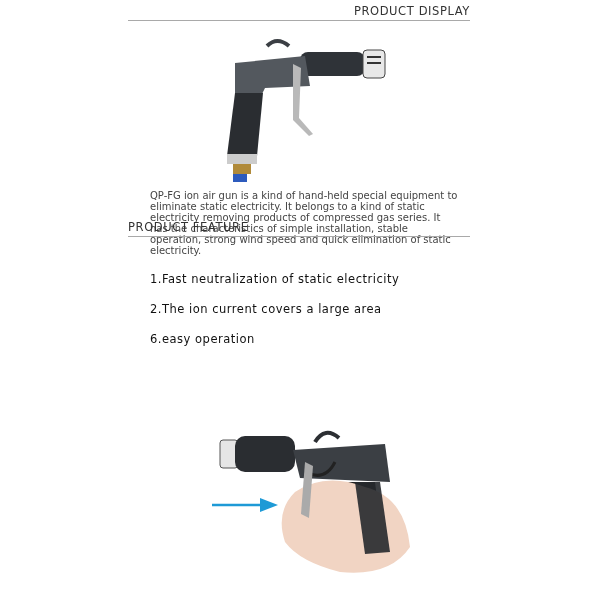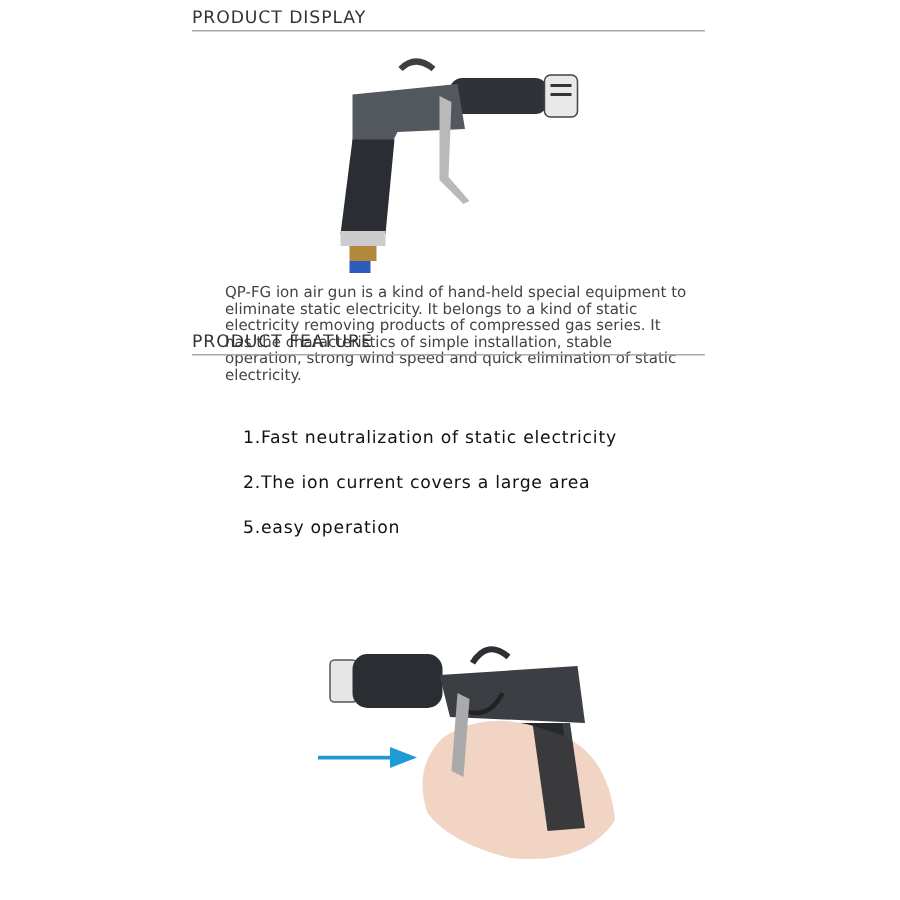--- a/index.html
+++ b/index.html
@@ -1,21 +1,21 @@
 <!DOCTYPE html>
 <html><head>
 <meta charset="utf-8">
 <style>
   html, body { margin:0; padding:0; background:#ffffff; }
   body { width:600px; height:600px; position:relative; overflow:hidden; font-family:"DejaVu Sans", sans-serif; color:#222; }
   .section-head { position:absolute; left:128px; width:342px; font-size:11.5px; letter-spacing:0.6px; color:#333; border-bottom:1.5px solid #a9a9a9; padding-bottom:2px; }
-  #head1 { top:4px; }
+  #head1 { top:4px;text-align:right; }
   #head2 { top:220px; }
   .desc { position:absolute; left:150px; top:190px; width:310px; font-size:10px; line-height:11px; color:#444; }
-  .features { position:absolute; left:150px; top:270px; margin:12px; padding:0; list-style:none; }
+  .features { position:absolute; left:150px; top:270px; margin:0; padding:0; list-style:none; }
   .features li { font-size:11.5px; letter-spacing:0.5px; color:#111; height:30px; line-height:18px; }
   .gun1 { position:absolute; left:205px; top:38px; width:190px; height:150px; }
   .gun2 { position:absolute; left:205px; top:422px; width:210px; height:160px; }
   .arrow { position:absolute; left:210px; top:497px; width:70px; height:16px; }
 </style>
 </head>
 <body>
 
 <div id="head1" class="section-head">PRODUCT DISPLAY</div>
 
@@ -33,21 +33,21 @@
   <path d="M88 26 L96 30 L94 80 L108 96 L104 98 L88 82 Z" fill="#b9b9b9"></path>
 </svg>
 
 <div class="desc">QP-FG ion air gun is a kind of hand-held special equipment to eliminate static electricity. It belongs to a kind of static electricity removing products of compressed gas series. It has the characteristics of simple installation, stable operation, strong wind speed and quick elimination of static electricity.</div>
 
 <div id="head2" class="section-head">PRODUCT FEATURE</div>
 
 <ul class="features">
   <li>1.Fast neutralization of static electricity</li>
   <li>2.The ion current covers a large area</li>
-  <li>5.easy operation</li>
+  <li>6.easy operation</li>
 </ul>
 
 <svg class="gun2" viewBox="0 0 210 160">
   <path d="M110 20 q10 -16 24 -4" stroke="#2c2f33" stroke-width="4" fill="none"></path>
   <rect x="15" y="18" width="18" height="28" rx="3" fill="#e6e6e6" stroke="#555"></rect>
   <rect x="30" y="14" width="60" height="36" rx="10" fill="#2a2d31"></rect>
   <path d="M88 28 L180 22 L185 60 L95 56 Z" fill="#3b3f44"></path>
   <path d="M100 50 q20 10 30 -10" stroke="#222" stroke-width="3" fill="none"></path>
   <path d="M130 60 L170 60 L180 140 L150 140 Z" fill="#222"></path>
   <path d="M90 70 q30 -20 70 -5 q40 10 45 60 q-20 30 -70 25 q-40 -10 -55 -30 q-10 -30 10 -50 Z" fill="#f1d4c3"></path>

